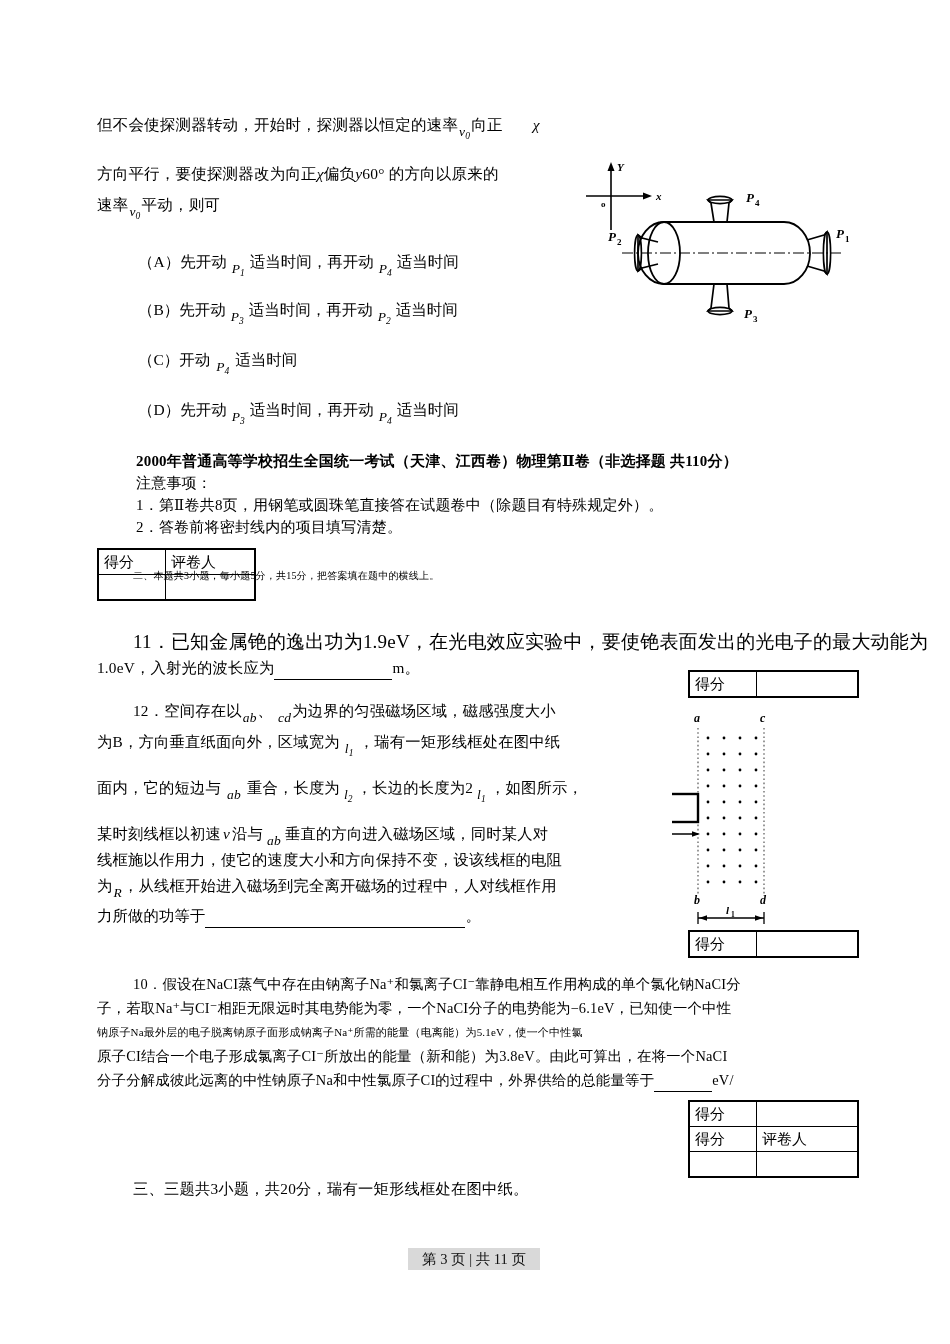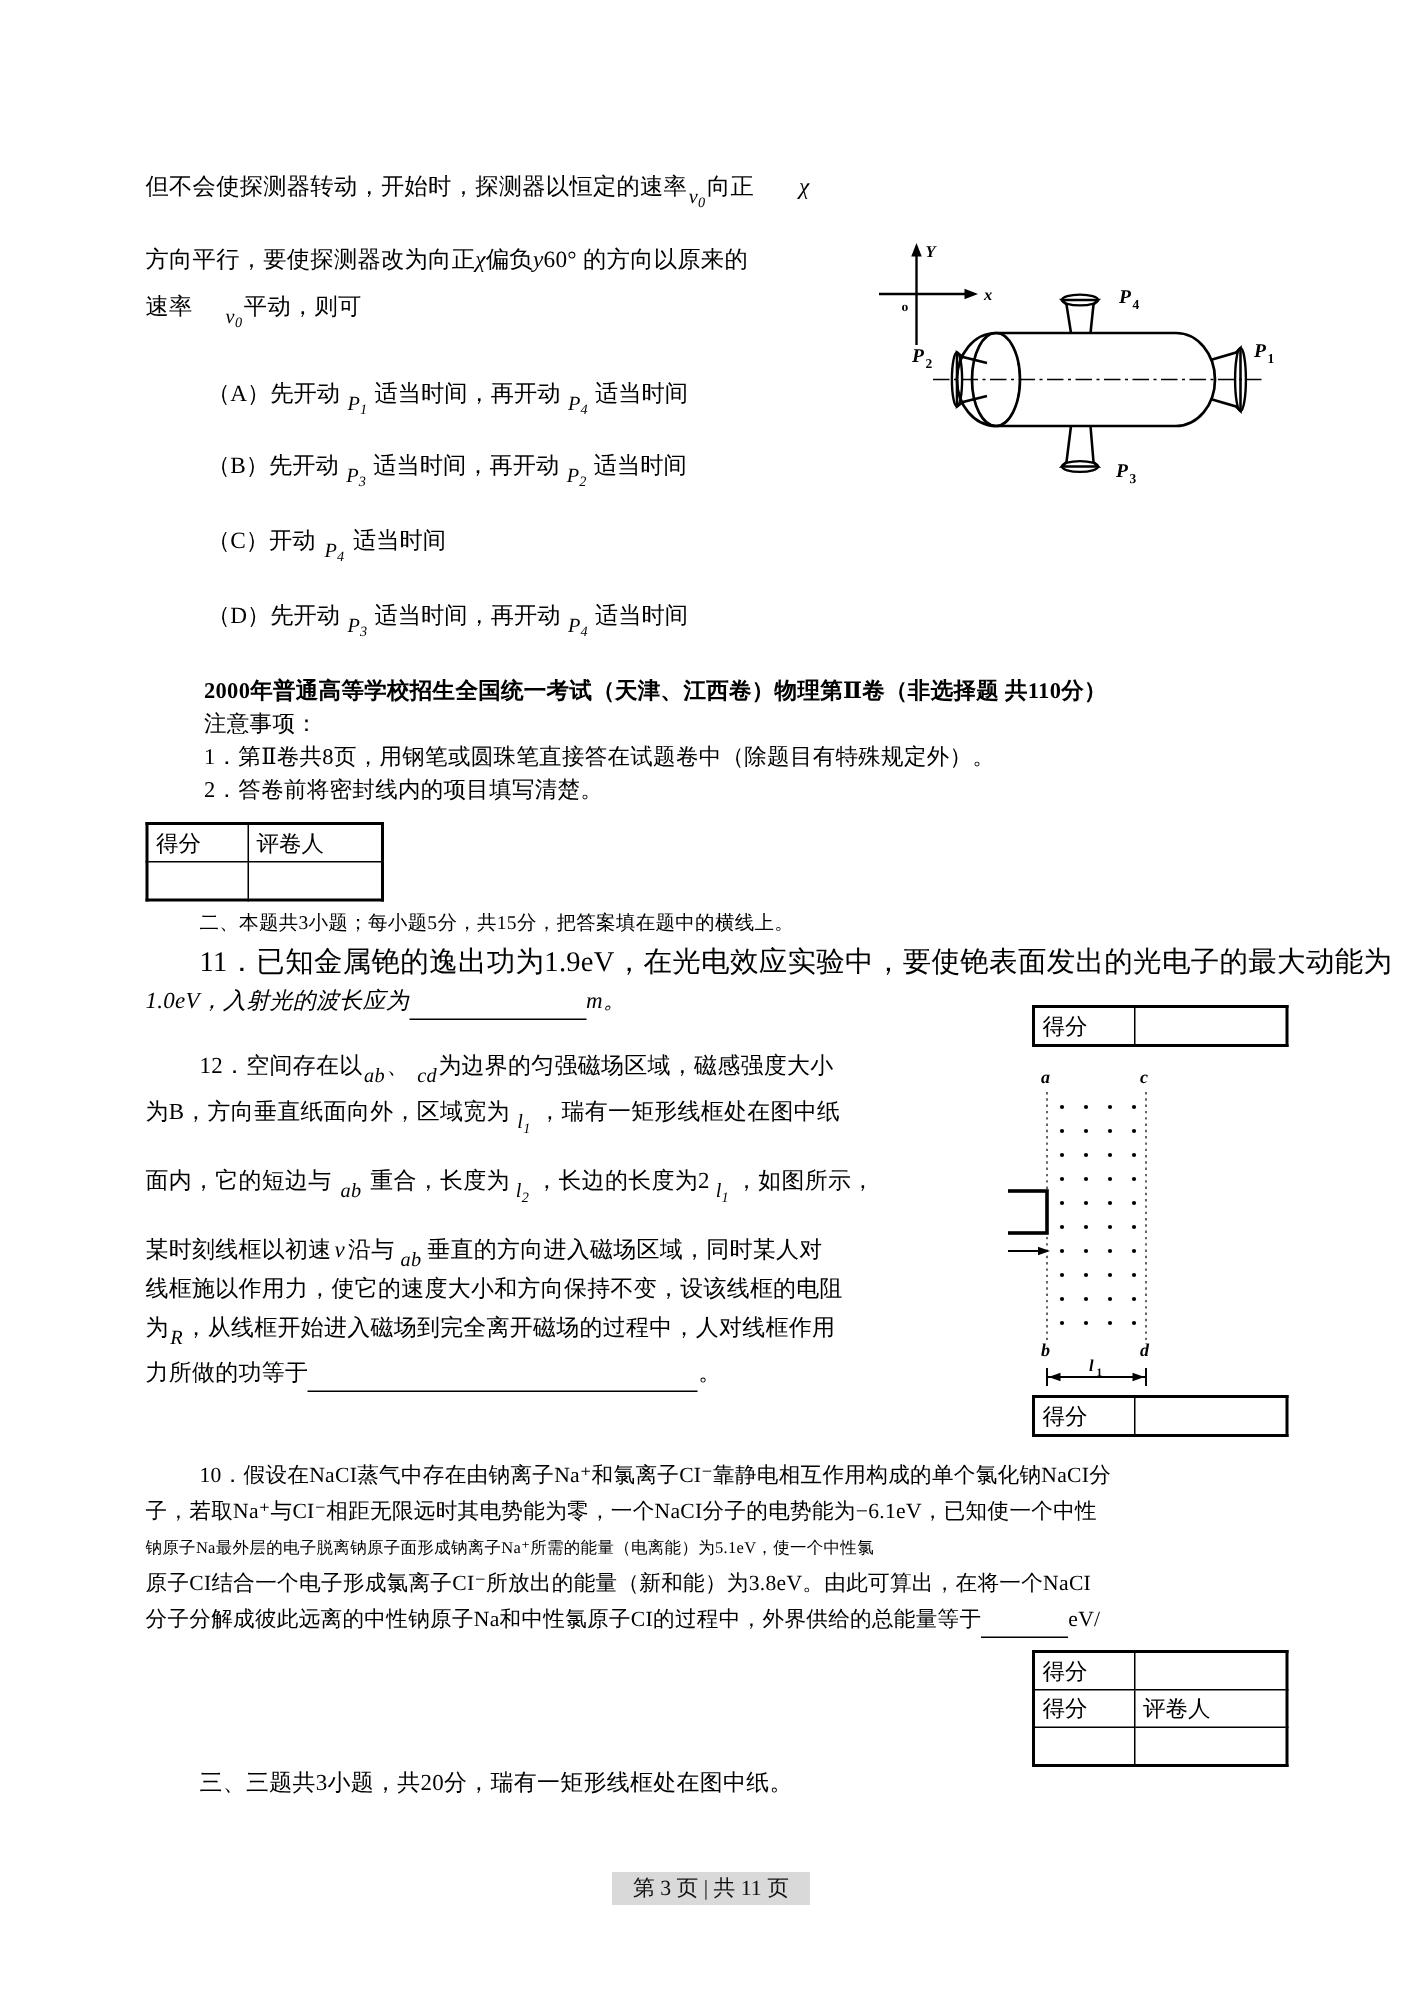--- a/index.html
+++ b/index.html
@@ -100,21 +100,21 @@
 
   <div class="tline" style="left:97px; top:116px;">
     <span>但不会使探测器转动，开始时，探测器以恒定的速率</span><span class="sub"><span>v</span><span class="subsub">0</span></span><span>向正</span><span class="ital" style="margin-left:30px">χ</span>
   </div>
 
   <div class="tline" style="left:97px; top:165px;">
     <span>方向平行，要使探测器改为向正</span><span class="ital">χ</span><span>偏负</span><span class="ital">y</span><span>60° 的方向以原来的</span>
   </div>
 
   <div class="tline" style="left:97px; top:196px;">
-    <span>速率</span><span class="sub" style="margin-left:21px"><span>v</span><span class="subsub">0</span></span><span>平动，则可</span>
+    <span>速率</span><span class="sub" style="margin-left:0"><span>v</span><span class="subsub">0</span></span><span>平动，则可</span>
   </div>
 
   <div class="opt" style="top:252px;">
     <span>（A）</span><span>先开动</span><span class="sub" style="margin:0 4px"><span>P</span><span class="subsub">1</span></span><span>适当时间，再开动</span><span class="sub" style="margin:0 4px"><span>P</span><span class="subsub">4</span></span><span>适当时间</span>
   </div>
 
   <div class="opt" style="top:300px;">
     <span>（B）</span><span>先开动</span><span class="sub" style="margin:0 4px"><span>P</span><span class="subsub">3</span></span><span>适当时间，再开动</span><span class="sub" style="margin:0 4px"><span>P</span><span class="subsub">2</span></span><span>适当时间</span>
   </div>
 
@@ -176,24 +176,24 @@
       <td class="c1">得分</td>
       <td class="c2">评卷人</td>
     </tr>
     <tr>
       <td class="c1"></td>
       <td class="c2"></td>
     </tr>
   </tbody>
     </table>
 
-  <div class="tline" style="left:133px; top:606px; font-size:13px;text-align:center;">二、本题共3小题；每小题5分，共15分，把答案填在题中的横线上。</div>
+  <div class="tline" style="left:133px; top:567px; font-size:10px;text-align:center;">二、本题共3小题；每小题5分，共15分，把答案填在题中的横线上。</div>
 
   <div class="tline" style="left:133px; top:633px; font-size:19px;">11．已知金属铯的逸出功为1.9eV，在光电效应实验中，要使铯表面发出的光电子的最大动能为</div>
-  <div class="tline" style="left:97px; top:659px; font-size:15.3px;font-style:italic;">
+  <div class="tline" style="left:97px; top:659px; font-size:15.3px;">
     <span>1.0eV，入射光的波长应为</span><span class="blank" style="width:118px">&nbsp;</span><span>m。</span>
   </div>
 
   <table class="score" style="left:688px; top:670px;">
     <tbody>
         <tr>
       <td class="c1">得分</td>
       <td style="width:90px"></td>
     </tr>
   </tbody>

